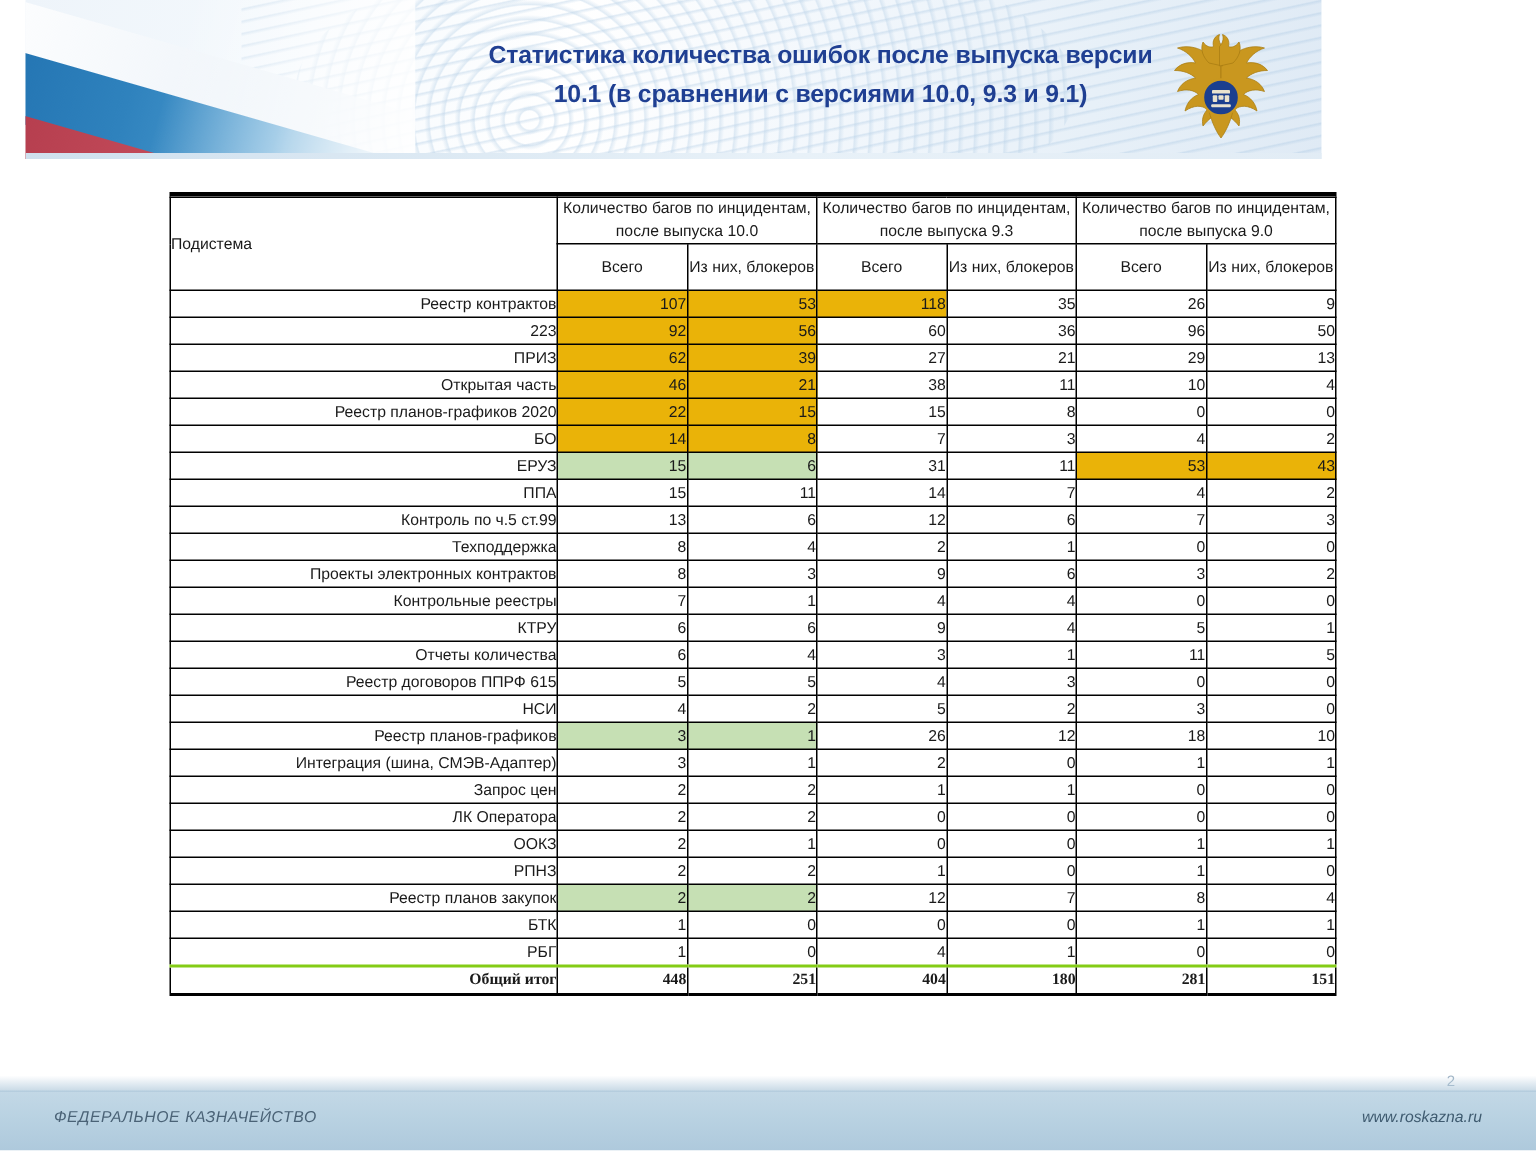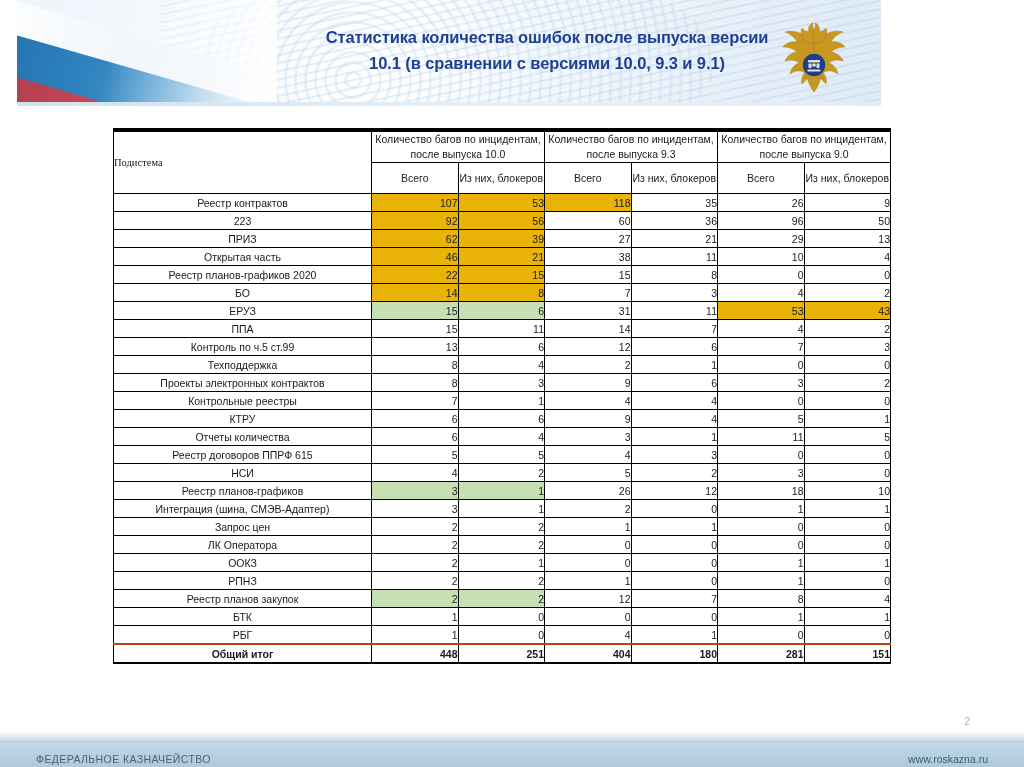--- a/index.html
+++ b/index.html
@@ -142,79 +142,80 @@
     width: 778px; height: 3px;
     background: #000;
   }
 
   th.hdr-sub {
     text-align: left;
     padding: 4px 6px;
     font-weight: bold;
     font-size: 10.5px;
     vertical-align: middle;
-    font-family: Liberation Serif, serif;
   }
   th.hdr-group {
     text-align: center;
     font-weight: bold;
     font-size: 10.5px;
     line-height: 1.45;
     padding: 4px 4px;
   }
   th.hdr-leaf {
     text-align: center;
     font-weight: bold;
     font-size: 10.5px;
     line-height: 1.35;
     padding: 3px 5px;
     height: 30px;
   }
   td.rowlabel {
-    text-align: center;
+    text-align: right;
     padding: 2px 6px;
     height: 17px;
     font-size: 10.5px;
     white-space: nowrap;
     overflow: hidden;
     margin-left: 40px;
   }
   td.num {
     text-align: right;
     padding: 2px 7px 2px 3px;
     height: 17px;
     font-size: 10.5px;
     font-variant-numeric: tabular-nums;
   }
   tr.total td {
     font-weight: bold;
-    border-top: 2px solid #c2410c;
+    border-top: 2px solid #84cc16;
     border-bottom: 2.5px solid #000;
+    font-family: Liberation Serif, serif;
   }
   td.hl-orange { background: #eab308; }
   td.hl-green  { background: #c6e0b4; }
 
   
   col.c-label { width: 258px; }
   col.c-num   { width: 86.5px; }
 
   
   .page-num {
     position: absolute;
     right: 54px; top: 716px;
     font-size: 10px;
     color: #9fb3c4;
   }
 
   
   .footer {
     position: absolute;
     left: 0; bottom: 0;
-    width: 1024px; height: 26px;
+    width: 1024px; height: 40px;
     background: linear-gradient(180deg,#c3d8e6 0%, #b9d2e2 45%, #aec9dc 100%);
+    font-style: italic;
   }
   .footer-topline {
     position: absolute;
     left: 0; top: -10px;
     width: 1024px; height: 11px;
     background: linear-gradient(180deg, rgba(255,255,255,0) 0%, rgba(176,201,219,.75) 100%);
   }
   .footer-left {
     position: absolute;
     left: 36px; top: 12px;

